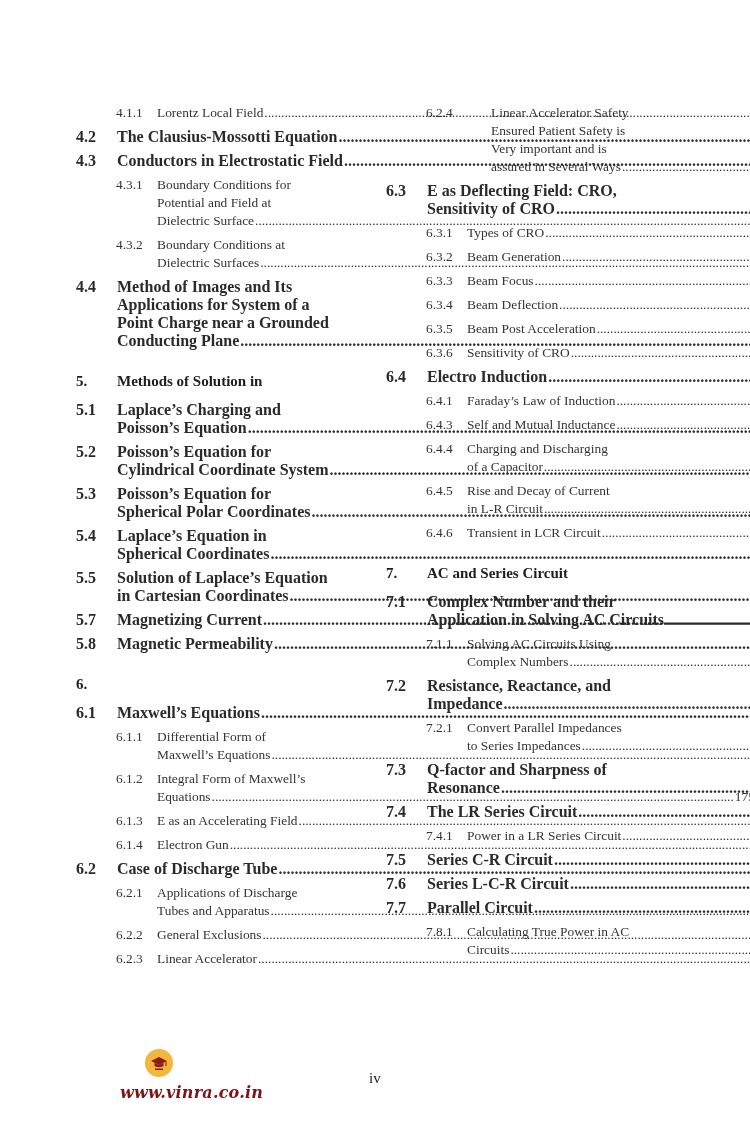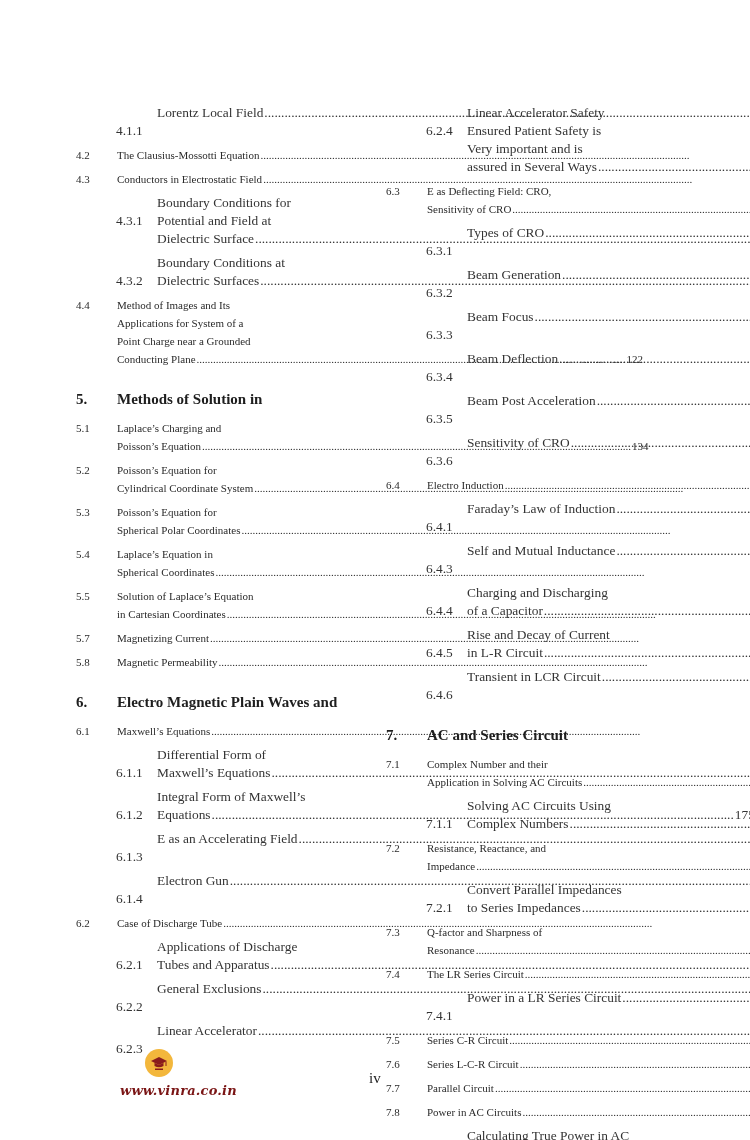--- a/index.html
+++ b/index.html
@@ -20,35 +20,35 @@
   .entry .line .dots {
     flex: 1 1 auto; overflow: hidden; white-space: nowrap; margin: 0 1px;
     letter-spacing: 0px;
   }
   .entry .line .dots::before {
     content: "............................................................................................................................................................";
   }
   .entry .line .pg { flex: 0 0 auto; white-space: nowrap; }
 
   
-  .lvl2 { font-weight: normal; font-size: 11px; line-height: 18px; margin-top: 6px; }
+  .lvl2 { font-weight: bold; font-size: 16px; line-height: 18px; margin-top: 6px; }
   .lvl2 .num { width: 41px; }
   
   .lvl3 { font-weight: normal; font-size: 13.4px; line-height: 18px; margin-top: 6px; color: #333; }
-  .lvl3 .num { width: 41px; padding-left: 40px; box-sizing: content-box; margin-top: 18px; }
+  .lvl3 .num { width: 41px; padding-left: 40px; box-sizing: content-box; }
   .lvl3 .num span { display: inline-block; width: 41px; }
   
   .chap { font-weight: bold; font-size: 15px; line-height: 19px; margin-top: 22px; margin-bottom: 10px; color: #1e1e1e; }
   .chap .num { width: 41px; }
 
   .footer-page { position: absolute; left: 336px; top: 1070px; font-size: 15px; color: #222; margin-left: 33px; }
   .logo { position: absolute; left: 145px; top: 1049px; width: 28px; height: 28px; border-radius: 50%;
           background: #f3b73c; display: flex; align-items: center; justify-content: center; }
   .logo svg { display: block; }
-  .logo-url { position: absolute; left: 120px; top: 1083px; font-size: 13px; font-weight: bold; font-style: italic;
+  .logo-url { position: absolute; left: 120px; top: 1083px; font-size: 16px; font-weight: bold; font-style: italic;
               color: #7a1515; font-family: "DejaVu Serif", serif; letter-spacing: 0.2px; }
 </style>
 </head>
 <body>
 
 <div class="col left" id="col-left">
     <div class="entry lvl3" style="margin-top: 0px;">
       <div class="num"><span>4.1.1</span></div>
       <div class="body">
         <div class="line">
@@ -204,23 +204,20 @@
       <div class="body">
         <div class="line">
           <span class="txt">Magnetic Permeability</span>
           <span class="dots"></span>
         </div>
       </div>
     </div>
     <div class="entry chap">
       <div class="num">6.</div>
       <div class="body">
-        <div class="line">
-          <span class="txt">Electro Magnetic Plain Waves and</span>
-        </div>
       </div>
     </div>
     <div class="entry lvl2">
       <div class="num">6.1</div>
       <div class="body">
         <div class="line">
           <span class="txt">Maxwell’s Equations</span>
           <span class="dots"></span>
         </div>
       </div>
@@ -302,21 +299,21 @@
       <div class="num"><span>6.2.3</span></div>
       <div class="body">
         <div class="line">
           <span class="txt">Linear Accelerator</span>
           <span class="dots"></span>
         </div>
       </div>
     </div>
   </div>
 <div class="col right" id="col-right">
-    <div class="entry lvl3" style="margin-top: 0px;">
+    <div class="entry lvl3" style="margin-top: 0px; gap: 24px;">
       <div class="num"><span>6.2.4</span></div>
       <div class="body">
         <div class="line">
           <span class="txt">Linear Accelerator Safety</span>
         </div>
         <div class="line">
           <span class="txt">Ensured Patient Safety is</span>
         </div>
         <div class="line">
           <span class="txt">Very important and is</span>
@@ -555,29 +552,20 @@
           <span class="txt">Series L-C-R Circuit</span>
           <span class="dots"></span>
         </div>
       </div>
     </div>
     <div class="entry lvl2">
       <div class="num">7.7</div>
       <div class="body">
         <div class="line">
           <span class="txt">Parallel Circuit</span>
-          <span class="dots"></span>
-        </div>
-      </div>
-    </div>
-    <div class="entry lvl2">
-      <div class="num">7.8</div>
-      <div class="body">
-        <div class="line">
-          <span class="txt">Power in AC Circuits</span>
           <span class="dots"></span>
         </div>
       </div>
     </div>
     <div class="entry lvl3">
       <div class="num"><span>7.8.1</span></div>
       <div class="body">
         <div class="line">
           <span class="txt">Calculating True Power in AC</span>
         </div>

